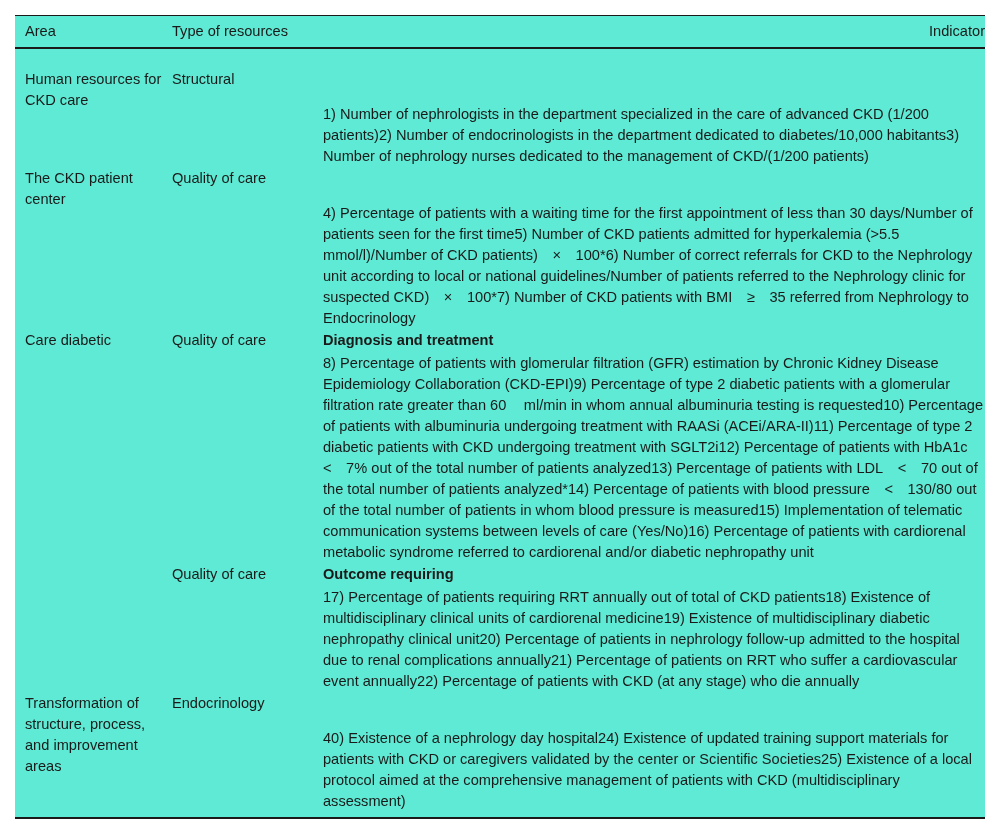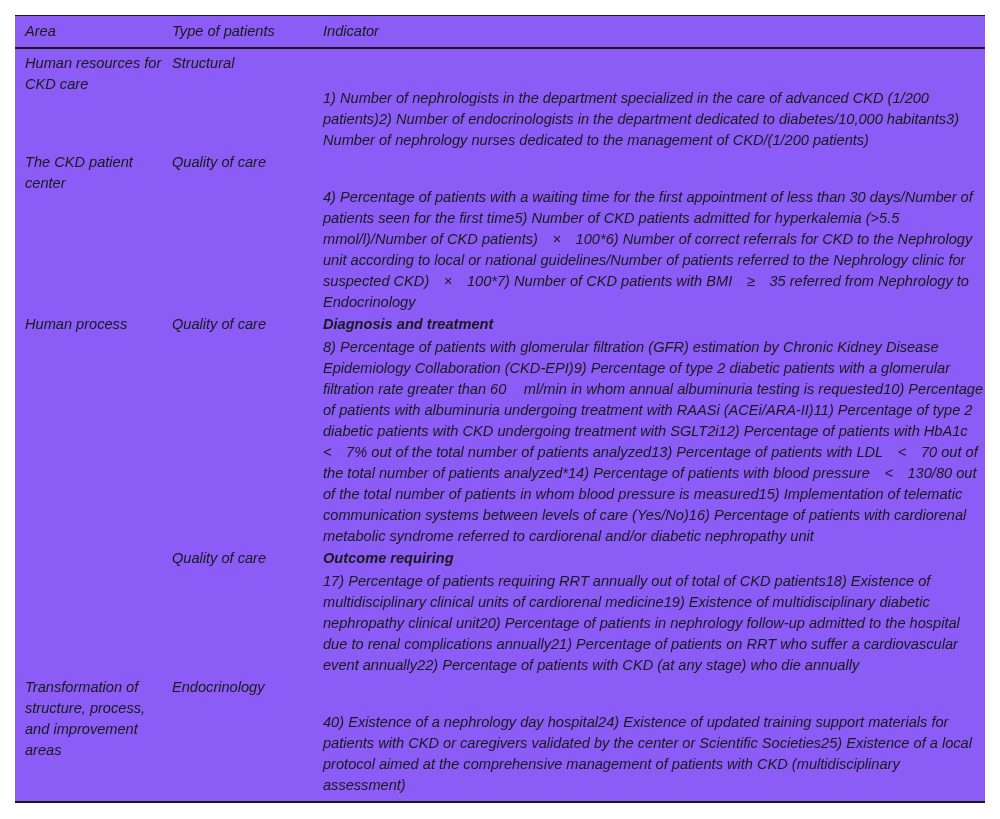--- a/index.html
+++ b/index.html
@@ -1,66 +1,66 @@
 <!DOCTYPE html>
 <html><head>
 <meta charset="utf-8">
 <style>
   html, body { margin: 0; padding: 0; background: #ffffff; }
   body { width: 1000px; height: 819px; position: relative; overflow: hidden;
          font-family: "Liberation Sans", sans-serif; color: #1a1a1a; }
   .table-wrap { position: absolute; left: 15px; top: 15px; width: 970px; }
-  table { border-collapse: collapse; width: 970px; background: #8b5cf6;
-          font-size: 14.6px; line-height: 21px; table-layout: fixed; font-style: italic; }
+  table { border-collapse: collapse; width: 970px; background: #5eead4;
+          font-size: 14.6px; line-height: 21px; table-layout: fixed; }
   thead tr { border-top: 1px solid #1a1a1a; border-bottom: 2px solid #1a1a1a; }
   thead th { font-weight: normal; text-align: left; padding: 5px 0 5px 10px; height: 21px; }
-  thead th.center { text-align: left; }
+  thead th.center { text-align: right; }
   tbody td { vertical-align: top; padding: 1px 0 0 10px; }
   tbody tr:last-child { border-bottom: 2px solid #1a1a1a; }
   tbody tr:last-child td { padding-bottom: 5px; }
   col.c1 { width: 147px; } col.c2 { width: 151px; } col.c3 { width: 672px; }
   .heading { font-weight: bold; display: block; }
-  .row-first td { padding-top: 4px; }
+  .row-first td { padding-top: 20px; }
   .sub { display: block; margin-top: 35px; }
   .sub-gap { padding-top: 2px; display: block; }
 </style>
 </head>
 <body>
 
 <div class="table-wrap">
 <table>
   <colgroup>
         <col class="c1">
         <col class="c2">
         <col class="c3">
       </colgroup>
   <thead>
     <tr>
       <th>Area</th>
-      <th>Type of patients</th>
+      <th>Type of resources</th>
       <th class="center">Indicator</th>
     </tr>
   </thead>
   <tbody>
     <tr class="row-first">
       <td>Human resources for CKD care</td>
       <td>Structural</td>
       <td>
         <span class="sub">1) Number of nephrologists in the department specialized in the care of advanced CKD (1/200 patients)2) Number of endocrinologists in the department dedicated to diabetes/10,000 habitants3) Number of nephrology nurses dedicated to the management of CKD/(1/200 patients)</span>
       </td>
     </tr>
     <tr>
       <td>The CKD patient center</td>
       <td>Quality of care</td>
       <td>
         <span class="sub">4) Percentage of patients with a waiting time for the first appointment of less than 30 days/Number of patients seen for the first time5) Number of CKD patients admitted for hyperkalemia (&gt;5.5  mmol/l)/Number of CKD patients) × 100*6) Number of correct referrals for CKD to the Nephrology unit according to local or national guidelines/Number of patients referred to the Nephrology clinic for suspected CKD) × 100*7) Number of CKD patients with BMI ≥ 35 referred from Nephrology to Endocrinology</span>
       </td>
     </tr>
     <tr>
-      <td>Human process</td>
+      <td>Care diabetic</td>
       <td>Quality of care</td>
       <td>
         <span class="heading">Diagnosis and treatment</span>
         <span class="sub-gap">8) Percentage of patients with glomerular filtration (GFR) estimation by Chronic Kidney Disease Epidemiology Collaboration (CKD-EPI)9) Percentage of type 2 diabetic patients with a glomerular filtration rate greater than 60  ml/min in whom annual albuminuria testing is requested10) Percentage of patients with albuminuria undergoing treatment with RAASi (ACEi/ARA-II)11) Percentage of type 2 diabetic patients with CKD undergoing treatment with SGLT2i12) Percentage of patients with HbA1c &lt; 7% out of the total number of patients analyzed13) Percentage of patients with LDL &lt; 70 out of the total number of patients analyzed*14) Percentage of patients with blood pressure &lt; 130/80 out of the total number of patients in whom blood pressure is measured15) Implementation of telematic communication systems between levels of care (Yes/No)16) Percentage of patients with cardiorenal metabolic syndrome referred to cardiorenal and/or diabetic nephropathy unit</span>
       </td>
     </tr>
     <tr>
       <td></td>
       <td>Quality of care</td>
       <td>

